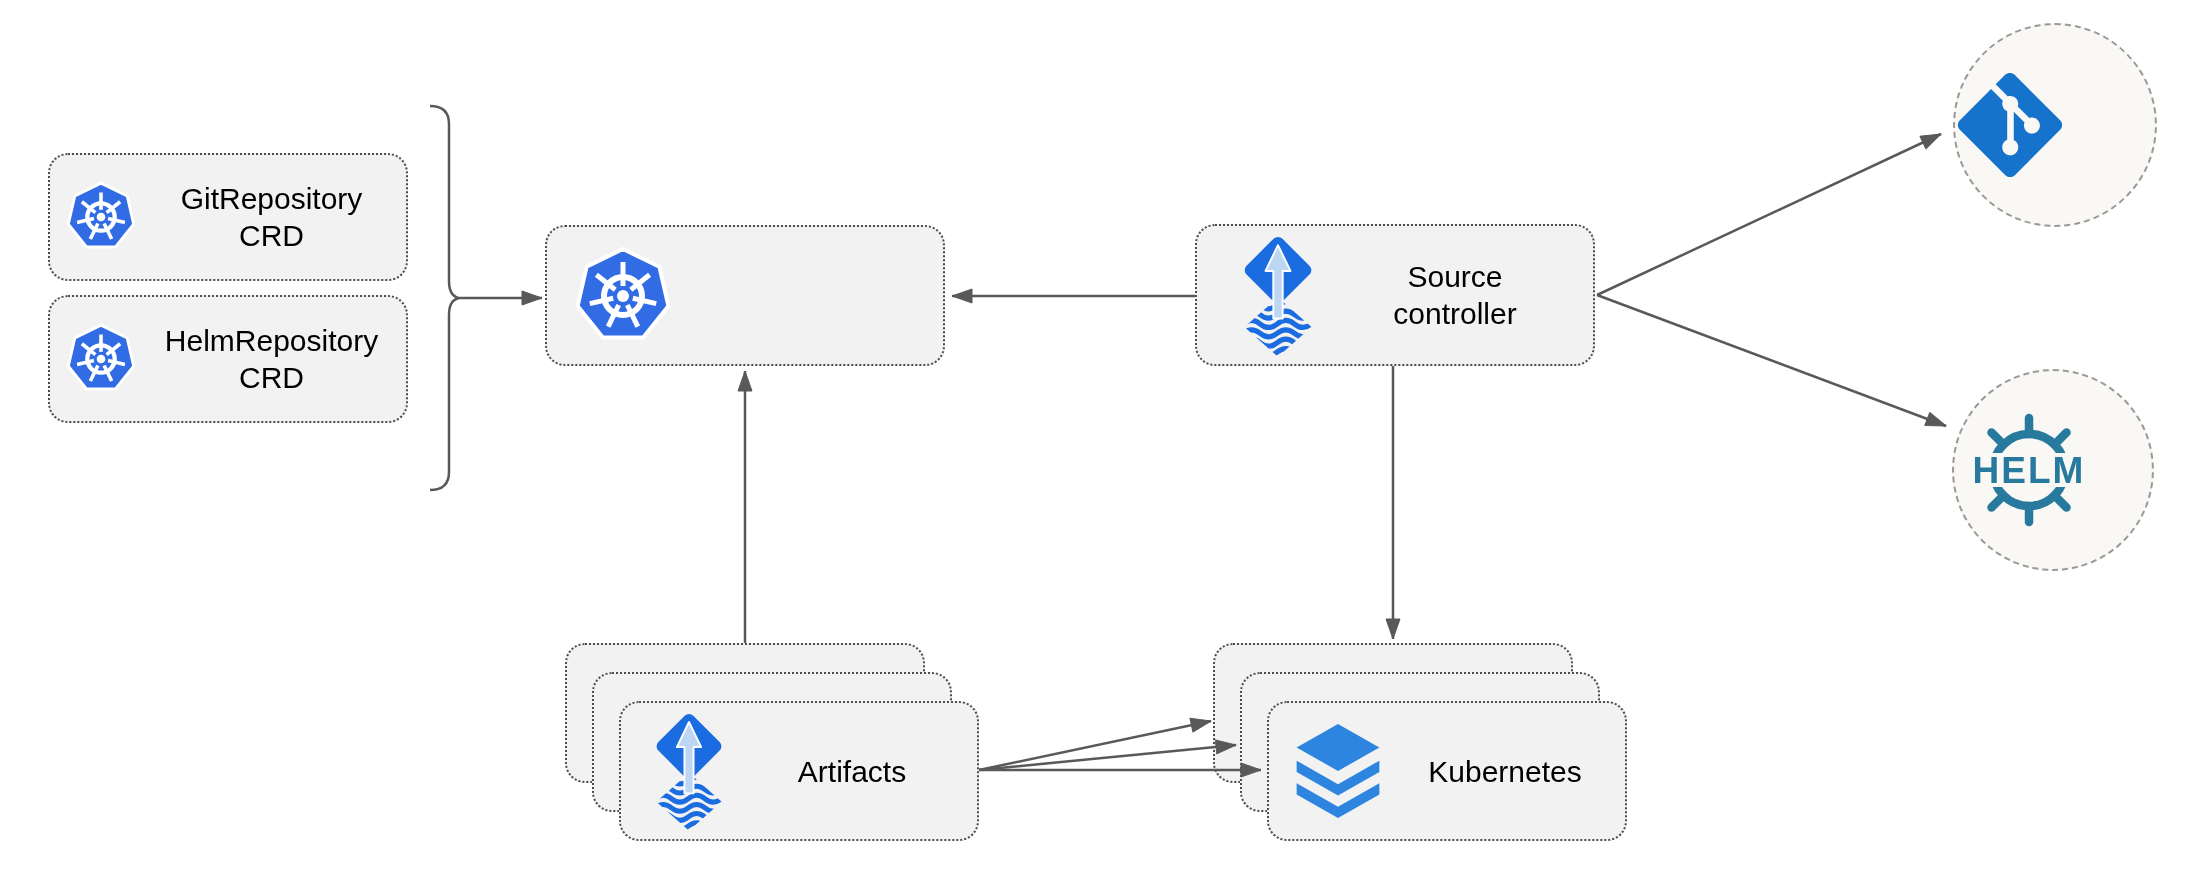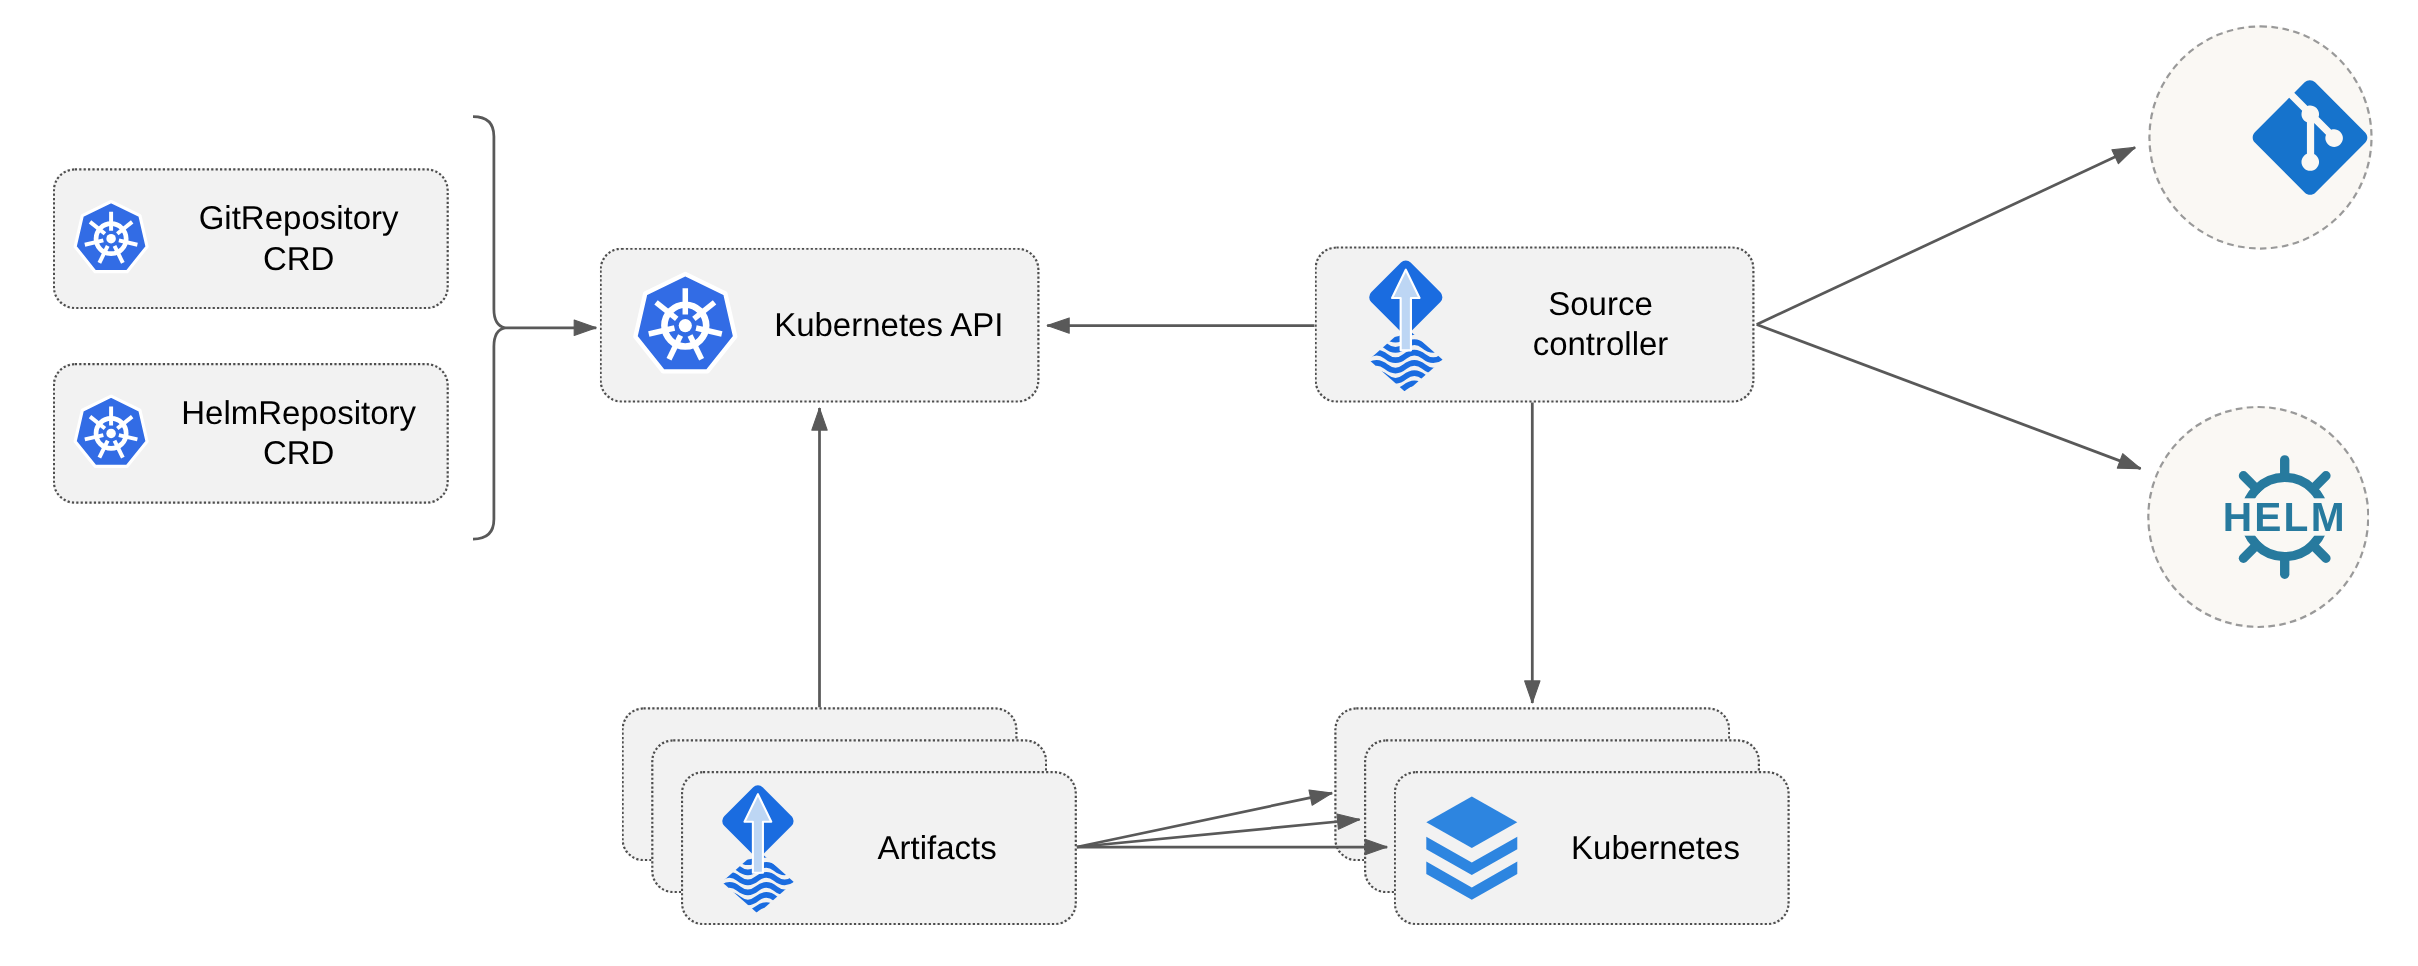--- a/index.html
+++ b/index.html
@@ -17,21 +17,21 @@
   .crd-label{font-size:29px;line-height:36px;}
 
   
   .stack-back{z-index:1;}
   .stack-mid{z-index:2;}
   .stack-front{z-index:3;}
 
   
   .endpoint{position:absolute;background:var(--circle-fill,#faf8f4);
        border:2.5px dashed var(--circle-border,#999);border-radius:50%;
-       display:flex;align-items:center;justify-content:flex-end;box-sizing:border-box;}
+       display:flex;align-items:center;justify-content:flex-start;box-sizing:border-box;}
 
   
   svg.edges{position:absolute;left:0;top:0;z-index:5;pointer-events:none;}
   .edge{stroke:var(--edge,#595959);stroke-width:2.5;fill:none;}
 
   svg.defs{position:absolute;width:0;height:0;overflow:hidden;}
   .helm-word{font-family:"Liberation Sans",sans-serif;font-weight:bold;
        font-size:37px;letter-spacing:2px;fill:var(--helm-teal,#277a9e);}
 </style>
 </head>
@@ -85,37 +85,36 @@
   <div class="box" style="left:48px;top:153px;width:360px;height:128px">
     <span class="icon" style="width:72px;height:72px;margin-left:15px">
       <svg width="72" height="72">
           <use href="#sym-k8s"></use>
         </svg>
     </span>
     <div class="label crd-label">GitRepository
 CRD</div>
   </div>
 
-  <div class="box" style="left:48px;top:330px;width:360px;height:128px">
+  <div class="box" style="left:48px;top:295px;width:360px;height:128px">
     <span class="icon" style="width:72px;height:72px;margin-left:15px">
       <svg width="72" height="72">
           <use href="#sym-k8s"></use>
         </svg>
     </span>
     <div class="label crd-label">HelmRepository
 CRD</div>
   </div>
 
   <div class="box" style="left:545px;top:225px;width:400px;height:141px">
     <span class="icon" style="width:100px;height:100px;margin-left:26px">
       <svg width="100" height="100">
           <use href="#sym-k8s"></use>
         </svg>
     </span>
-    <div class="label">Kubernetes API</div>
   </div>
 
   <div class="box" style="left:1195px;top:224px;width:400px;height:142px">
     <span class="icon" style="width:78px;height:121px;margin-left:42px">
       <svg width="78" height="121">
           <use href="#sym-flux"></use>
         </svg>
     </span>
     <div class="label">Source
 controller</div>

